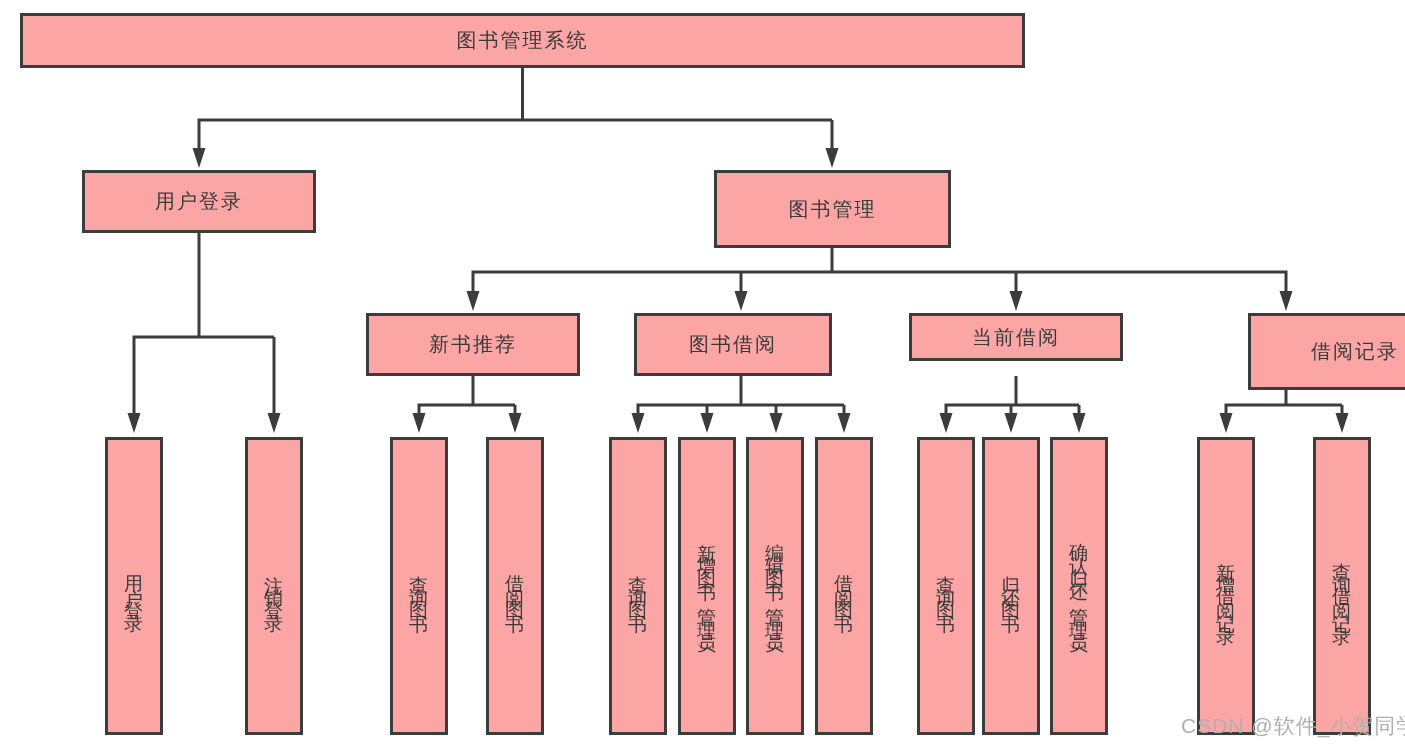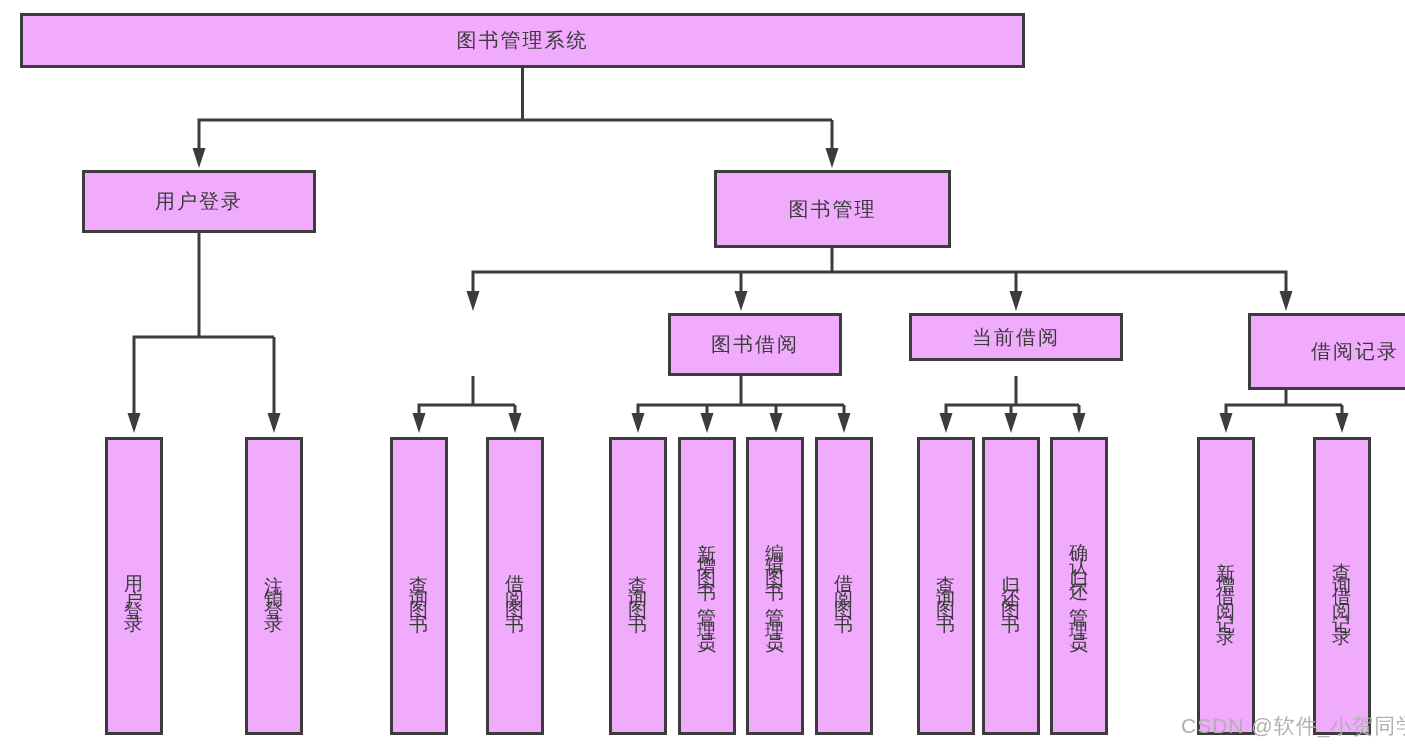--- a/index.html
+++ b/index.html
@@ -14,21 +14,21 @@
   #connectors {
     position: absolute;
     left: 0; top: 0;
     width: 1405px; height: 747px;
     pointer-events: none;
   }
   .node {
     position: absolute;
     box-sizing: border-box;
     border: 3px solid #3c3c3c;
-    background: #f0abfc;
+    background: #fca5a5;
     color: #3a3a3a;
     display: flex;
     align-items: center;
     justify-content: center;
   }
   .hbox {
     font-size: 20px;
     letter-spacing: 2px;
   }
   .vbox {
@@ -87,21 +87,22 @@
       M1072.5,413 L1085.5,413 L1079,433 Z
       M1219.5,413 L1232.5,413 L1226,433 Z
       M1335.5,413 L1348.5,413 L1342,433 Z"></path>
   </svg>
 
   <div class="node hbox" style="left:20px; top:13px; width:1005px; height:55px;">图书管理系统</div>
 
   <div class="node hbox" style="left:82px; top:170px; width:234px; height:63px;">用户登录</div>
   <div class="node hbox" style="left:714px; top:170px; width:237px; height:78px;">图书管理</div>
 
-  <div class="node hbox" style="left:668px; top:313px; width:174px; height:63px;">图书借阅</div>
+  <div class="node hbox" style="left:366px; top:313px; width:214px; height:63px;">新书推荐</div>
+  <div class="node hbox" style="left:634px; top:313px; width:198px; height:63px;">图书借阅</div>
   <div class="node hbox" style="left:909px; top:313px; width:214px; height:48px;">当前借阅</div>
   <div class="node hbox" style="left:1248px; top:313px; width:214px; height:77px;">借阅记录</div>
 
   <div class="node vbox" style="left:105px; top:437px; width:58px; height:298px;">用户登录</div>
   <div class="node vbox" style="left:245px; top:437px; width:58px; height:298px;">注销登录</div>
 
   <div class="node vbox" style="left:390px; top:437px; width:58px; height:298px;">查询图书</div>
   <div class="node vbox" style="left:486px; top:437px; width:58px; height:298px;">借阅图书</div>
 
   <div class="node vbox" style="left:609px; top:437px; width:58px; height:298px;">查询图书</div>

